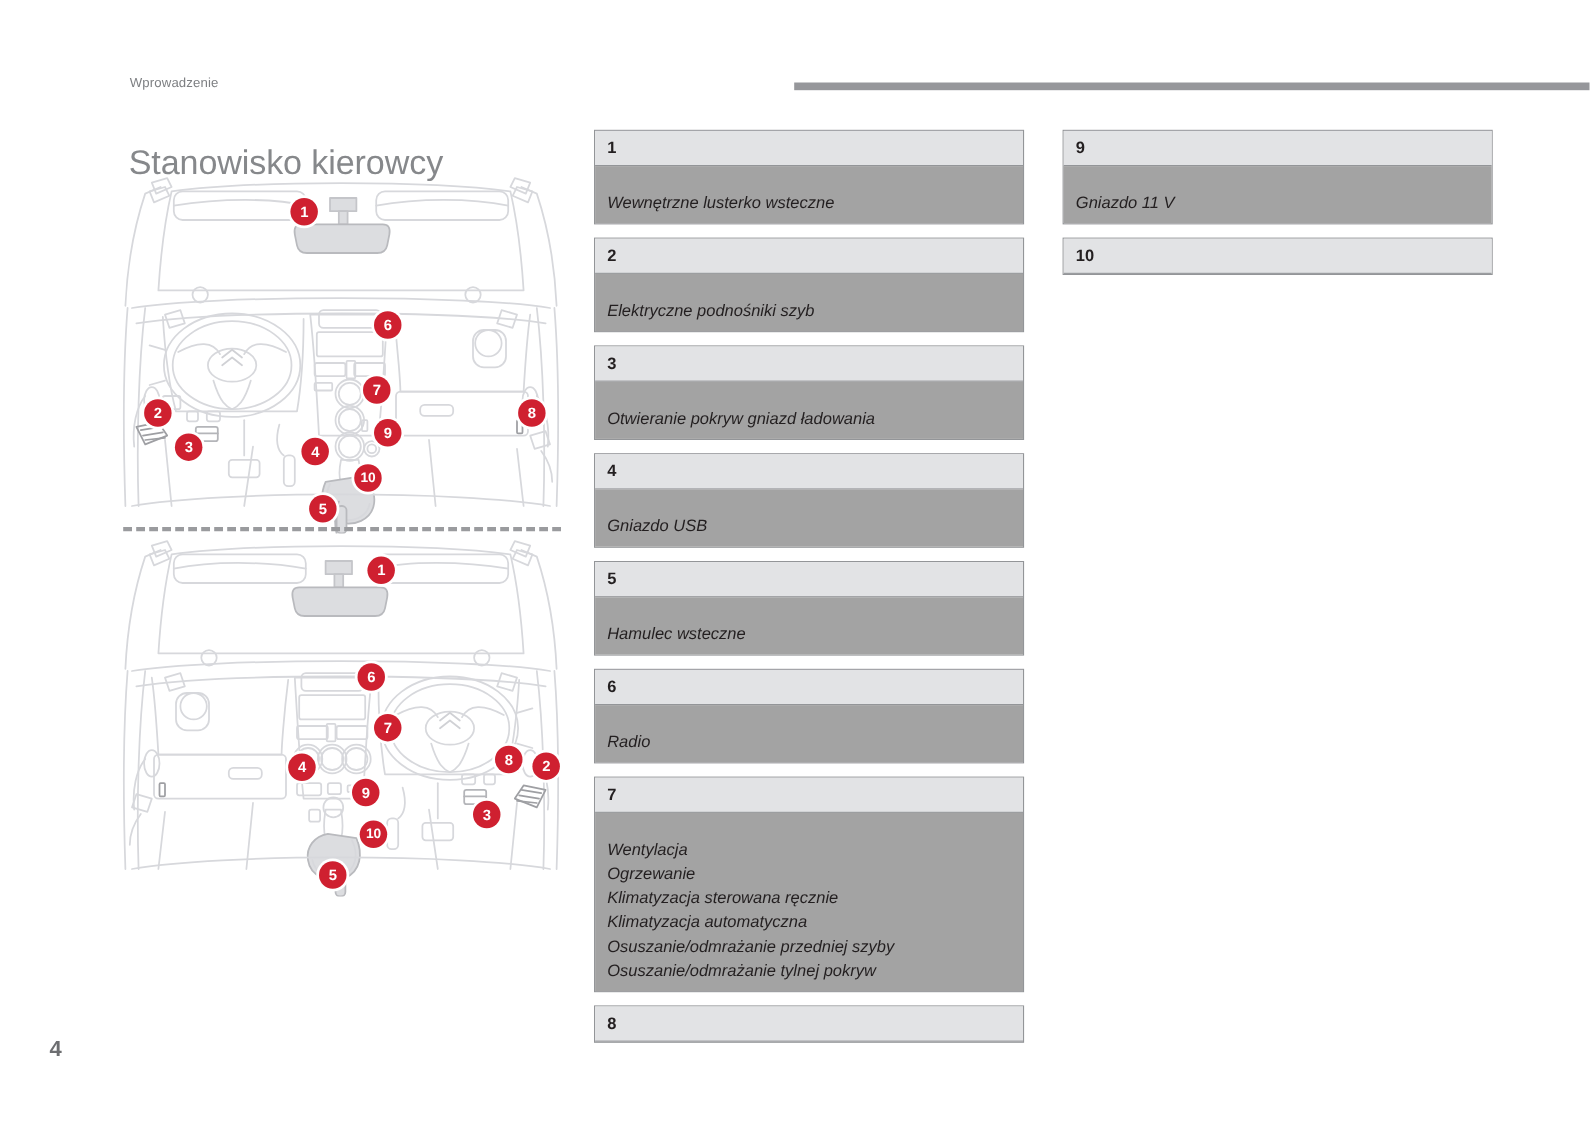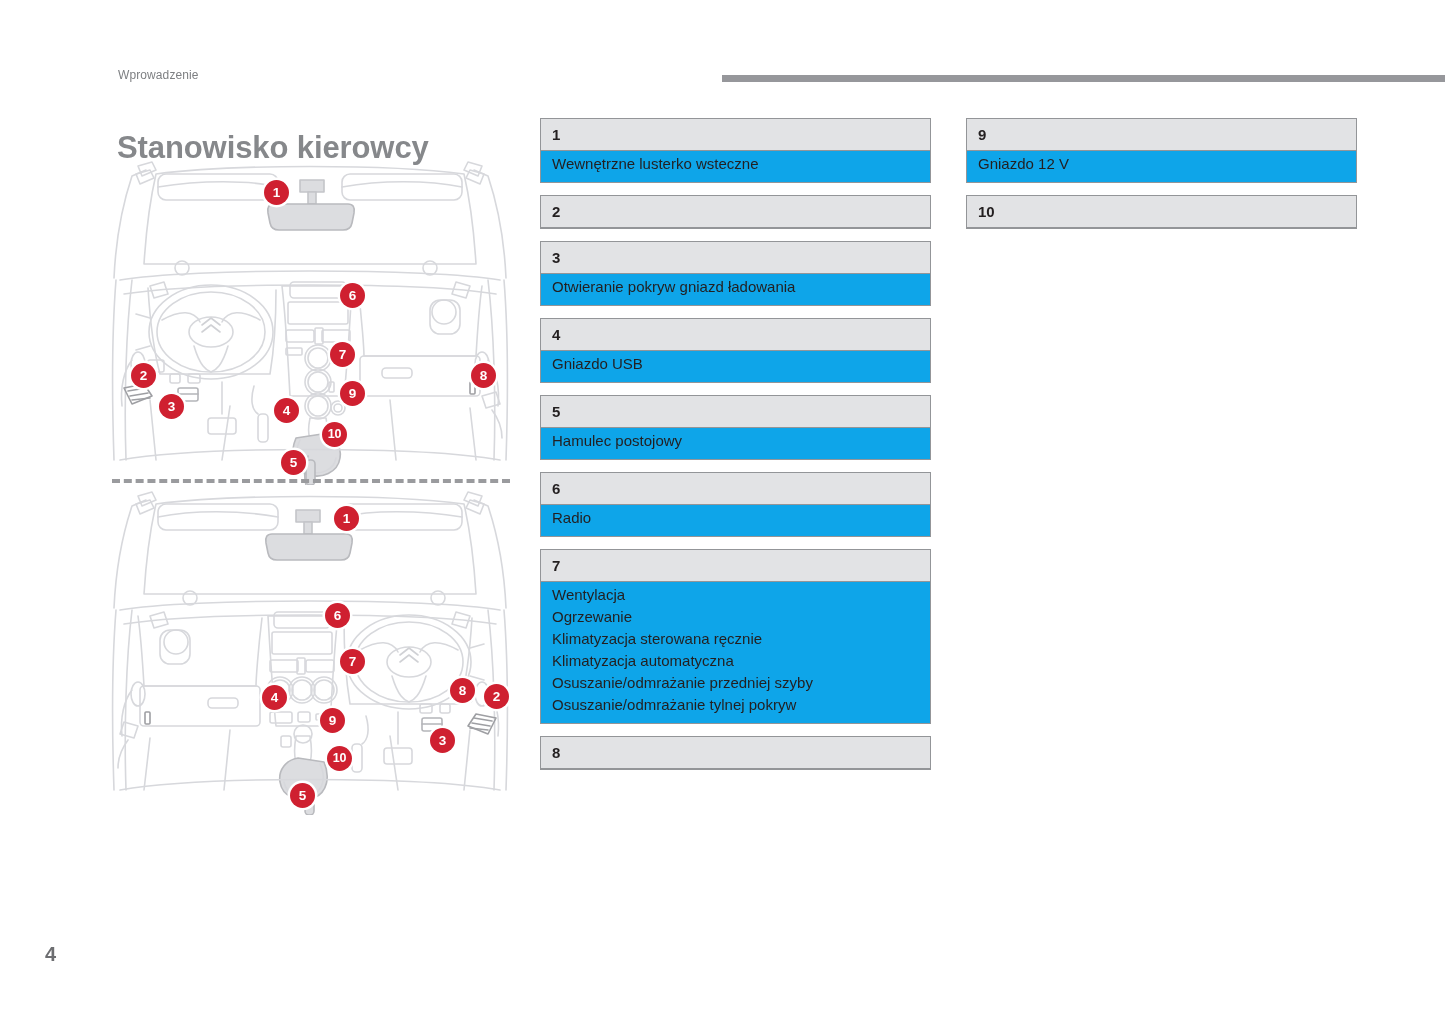--- a/index.html
+++ b/index.html
@@ -36,21 +36,21 @@
     height: 7px;
     background: #96979b;
   }
 
   
   .page-title {
     position: absolute;
     left: 117px;
     top: 109px;
     font-size: 31px;
-    font-weight: 700;
+    font-weight: 400;
     color: #86888b;
     letter-spacing: -0.1px;
     white-space: nowrap;
   }
 
   
   .page-number {
     position: absolute;
     left: 45px;
     top: 943px;
@@ -120,26 +120,27 @@
     border-bottom: 1.5px solid #939598;
     font-size: 15px;
     font-weight: 700;
     color: #231f20;
     padding: 6px 0 6px 11px;
     height: 19px;
     line-height: 19px;
     box-sizing: content-box;
   }
   .block .txt {
-    background: #0ea5e9;
+    background: #a3a3a3;
     font-size: 15px;
     color: #231f20;
-    padding: 2px 0 7px 11px;
+    padding: 23px 0 7px 11px;
     line-height: 22px;
     white-space: pre-line;
+    font-style: italic;
   }
 </style>
 </head>
 <body>
 
 <div class="running-head">Wprowadzenie</div>
 <div class="head-rule"></div>
 
 <h1 class="page-title">Stanowisko kierowcy</h1>
 
@@ -383,32 +384,33 @@
     <div class="marker" style="left: 290px; top: 783px; background: rgb(207, 32, 48);">5</div>
   </div>
 
 <div class="tbl tbl-left" id="tbl-left">
     <div class="block">
       <div class="num">1</div>
       <div class="txt">Wewnętrzne lusterko wsteczne</div>
     </div>
     <div class="block">
       <div class="num">2</div>
+      <div class="txt">Elektryczne podnośniki szyb</div>
     </div>
     <div class="block">
       <div class="num">3</div>
       <div class="txt">Otwieranie pokryw gniazd ładowania</div>
     </div>
     <div class="block">
       <div class="num">4</div>
       <div class="txt">Gniazdo USB</div>
     </div>
     <div class="block">
       <div class="num">5</div>
-      <div class="txt">Hamulec postojowy</div>
+      <div class="txt">Hamulec wsteczne</div>
     </div>
     <div class="block">
       <div class="num">6</div>
       <div class="txt">Radio</div>
     </div>
     <div class="block">
       <div class="num">7</div>
       <div class="txt">Wentylacja
 Ogrzewanie
 Klimatyzacja sterowana ręcznie
@@ -416,20 +418,20 @@
 Osuszanie/odmrażanie przedniej szyby
 Osuszanie/odmrażanie tylnej pokryw</div>
     </div>
     <div class="block">
       <div class="num">8</div>
     </div>
   </div>
 <div class="tbl tbl-right" id="tbl-right">
     <div class="block">
       <div class="num">9</div>
-      <div class="txt">Gniazdo 12 V</div>
+      <div class="txt">Gniazdo 11 V</div>
     </div>
     <div class="block">
       <div class="num">10</div>
     </div>
   </div>
 
 <div class="page-number">4</div>
 
 </body></html>

